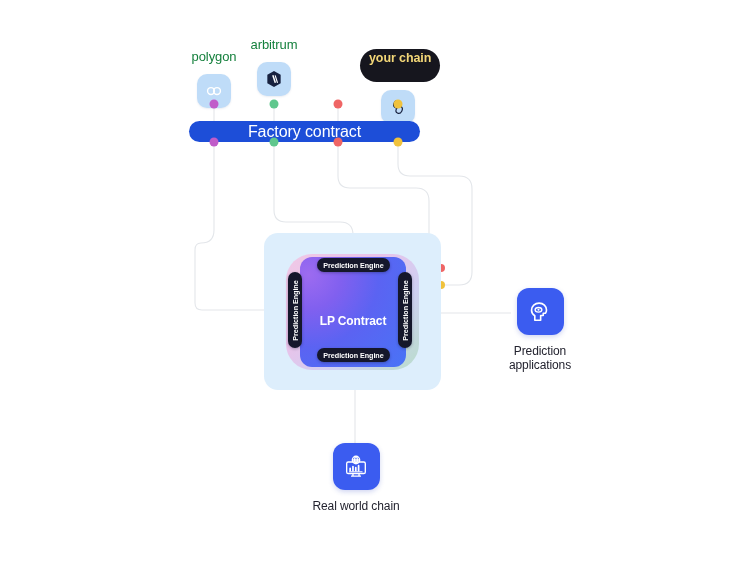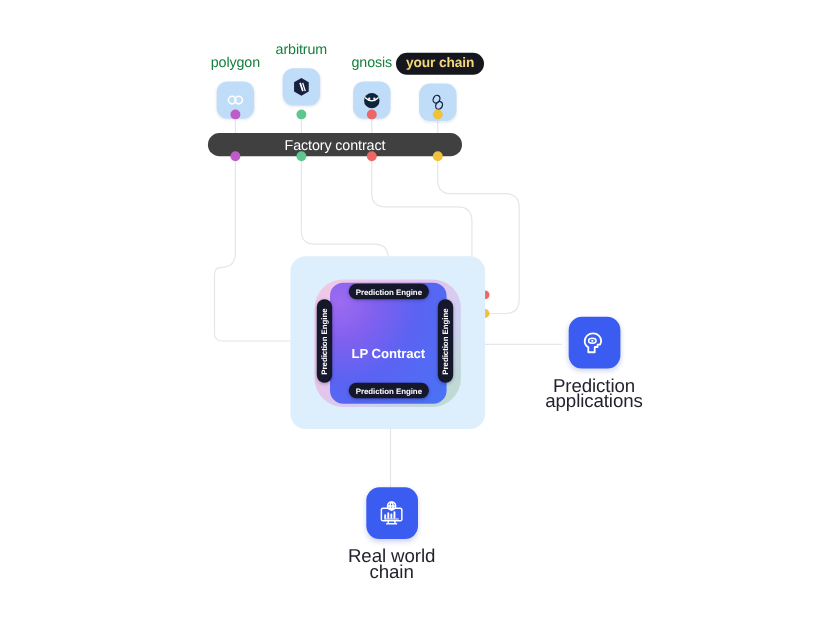--- a/index.html
+++ b/index.html
@@ -39,21 +39,21 @@
     letter-spacing: -0.1px;
     white-space: nowrap;
     height: 18px;
     line-height: 18px;
   }
   .chain-label.pill {
     display: inline-block;
     background: #16161e;
     color: #f3d778;
     border-radius: 999px;
-    padding: 2px 9px 4px 9px;
+    padding: 2px 9px 17px 9px;
     font-size: 12.5px;
     font-weight: 700;
     line-height: 14px;
     height: auto;
   }
   .chain-icon {
     margin: 8px auto 0 auto;
     width: 34px;
     height: 34px;
     border-radius: 10px;
@@ -72,23 +72,23 @@
   }
 
   
   #factory-bar {
     position: absolute;
     left: 189px;
     top: 121px;
     width: 231px;
     height: 21px;
     border-radius: 999px;
-    background: #404040;
+    background: #1d4ed8;
     color: #ffffff;
-    font-size: 13px;
+    font-size: 16px;
     display: flex;
     align-items: center;
     justify-content: center;
     letter-spacing: -0.1px;
   }
 
   
   #lp-outer {
     position: absolute;
     left: 264px;
@@ -164,21 +164,21 @@
     border-radius: 12px;
     background: #3b5cf0;
     margin: 0 auto;
     display: flex;
     align-items: center;
     justify-content: center;
     box-shadow: 0 2px 5px rgba(45,70,190,0.22);
   }
   .endpoint-label {
     margin-top: 9px;
-    font-size: 17px;
+    font-size: 12px;
     color: #23232f;
     line-height: 14px;
     letter-spacing: -0.1px;
   }
   #prediction-applications { left: 487px; top: 288px; width: 106px; }
   #real-world-data         { left: 302px; top: 443px; width: 108px; }
 
   
   .mini-dot {
     position: absolute;
@@ -232,31 +232,20 @@
     <div class="chain-label">arbitrum</div>
     <div class="chain-icon">
       <svg width="20" height="20" viewBox="0 0 24 24" aria-hidden="true">
         <path d="M12 2.4 L20 7 L20 17 L12 21.6 L4 17 L4 7 Z" fill="#17213f"></path>
         <path d="M10.6 7.6 L13.6 16.6" stroke="#ffffff" stroke-width="1.8" fill="none"></path>
         <path d="M13.4 7.6 L16.2 16.6" stroke="#ffffff" stroke-width="1.4" fill="none"></path>
       </svg>
     </div>
   </div>
 
-  <div class="chain-node" id="chain-gnosis" style="left:300px; top:48px;">
-    <div class="chain-label">gnosis</div>
-    <div class="chain-icon">
-      <svg width="20" height="20" viewBox="0 0 24 24" aria-hidden="true">
-        <circle cx="12" cy="12.6" r="8.4" fill="#10233c"></circle>
-        <path d="M4.6 9.2 Q12 16.6 19.4 9.2" fill="none" stroke="#ffffff" stroke-width="1.5"></path>
-        <circle cx="9.2" cy="10.4" r="1.25" fill="#ffffff"></circle>
-        <circle cx="14.8" cy="10.4" r="1.25" fill="#ffffff"></circle>
-      </svg>
-    </div>
-  </div>
 
   <div class="chain-node" id="chain-your" style="left:360px; top:48px;">
     <div>
       <span class="chain-label pill">your chain</span>
     </div>
     <div class="chain-icon">
       <svg width="20" height="20" viewBox="0 0 24 24" aria-hidden="true">
         <g fill="none" stroke="#17213f" stroke-width="1.4">
           <ellipse cx="10.6" cy="8.6" rx="3.5" ry="4.4" transform="rotate(28 10.6 8.6)"></ellipse>
           <ellipse cx="13.4" cy="15.4" rx="3.5" ry="4.4" transform="rotate(28 13.4 15.4)"></ellipse>

